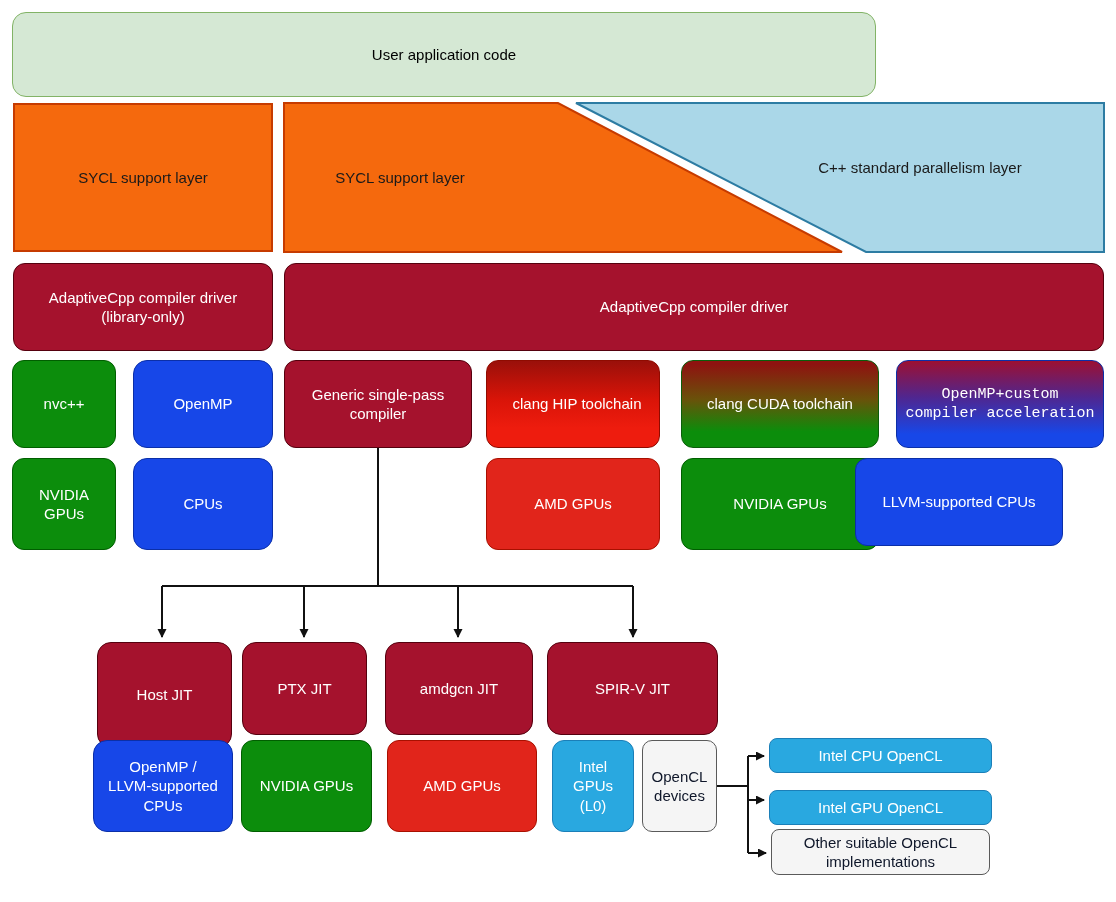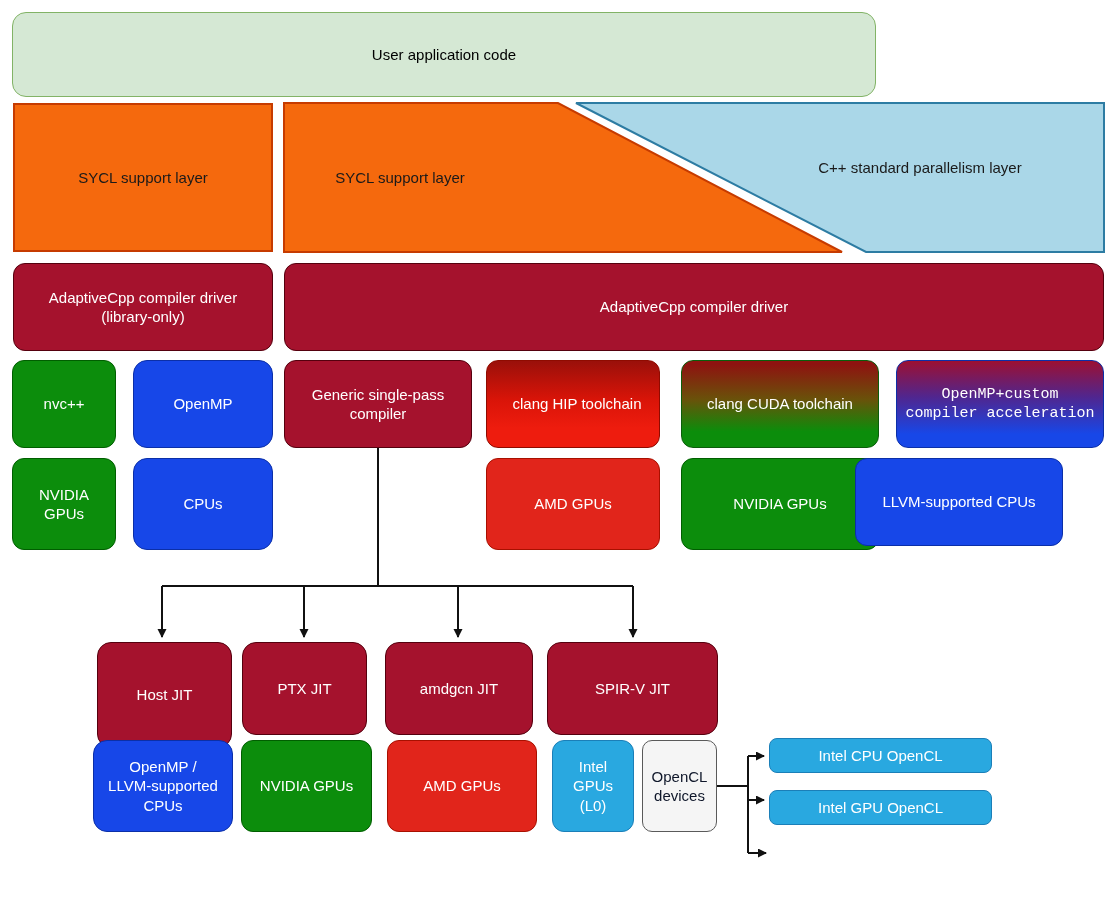--- a/index.html
+++ b/index.html
@@ -79,20 +79,22 @@
   <div class="bx green" style="left:241px;top:740px;width:131px;height:92px;">NVIDIA GPUs</div>
   <div class="bx red" style="left:387px;top:740px;width:150px;height:92px;">AMD GPUs</div>
   <div class="bx cyan" style="left:552px;top:740px;width:82px;height:92px;">Intel
 GPUs
 (L0)</div>
   <div class="bx graybx" style="left:642px;top:740px;width:75px;height:92px;">OpenCL
 devices</div>
 
   <div class="bx cyan r8" style="left:769px;top:738px;width:223px;height:35px;">Intel CPU OpenCL</div>
   <div class="bx cyan r8" style="left:769px;top:790px;width:223px;height:35px;">Intel GPU OpenCL</div>
+  <div class="bx graybx r8" style="left:771px;top:829px;width:219px;height:46px;">Other suitable OpenCL
+implementations</div>
 
   <svg class="layer" width="1116" height="902">
     <defs>
       <marker id="arrow" markerUnits="userSpaceOnUse" markerWidth="12" markerHeight="10" refX="8" refY="4.5" orient="auto">
         <path d="M0,0 L9,4.5 L0,9 z" fill="#111111"></path>
       </marker>
     </defs>
     <g stroke="#111111" stroke-width="2" fill="none">
       <path d="M378,448 L378,586"></path>
       <path d="M162,586 L633,586"></path>

